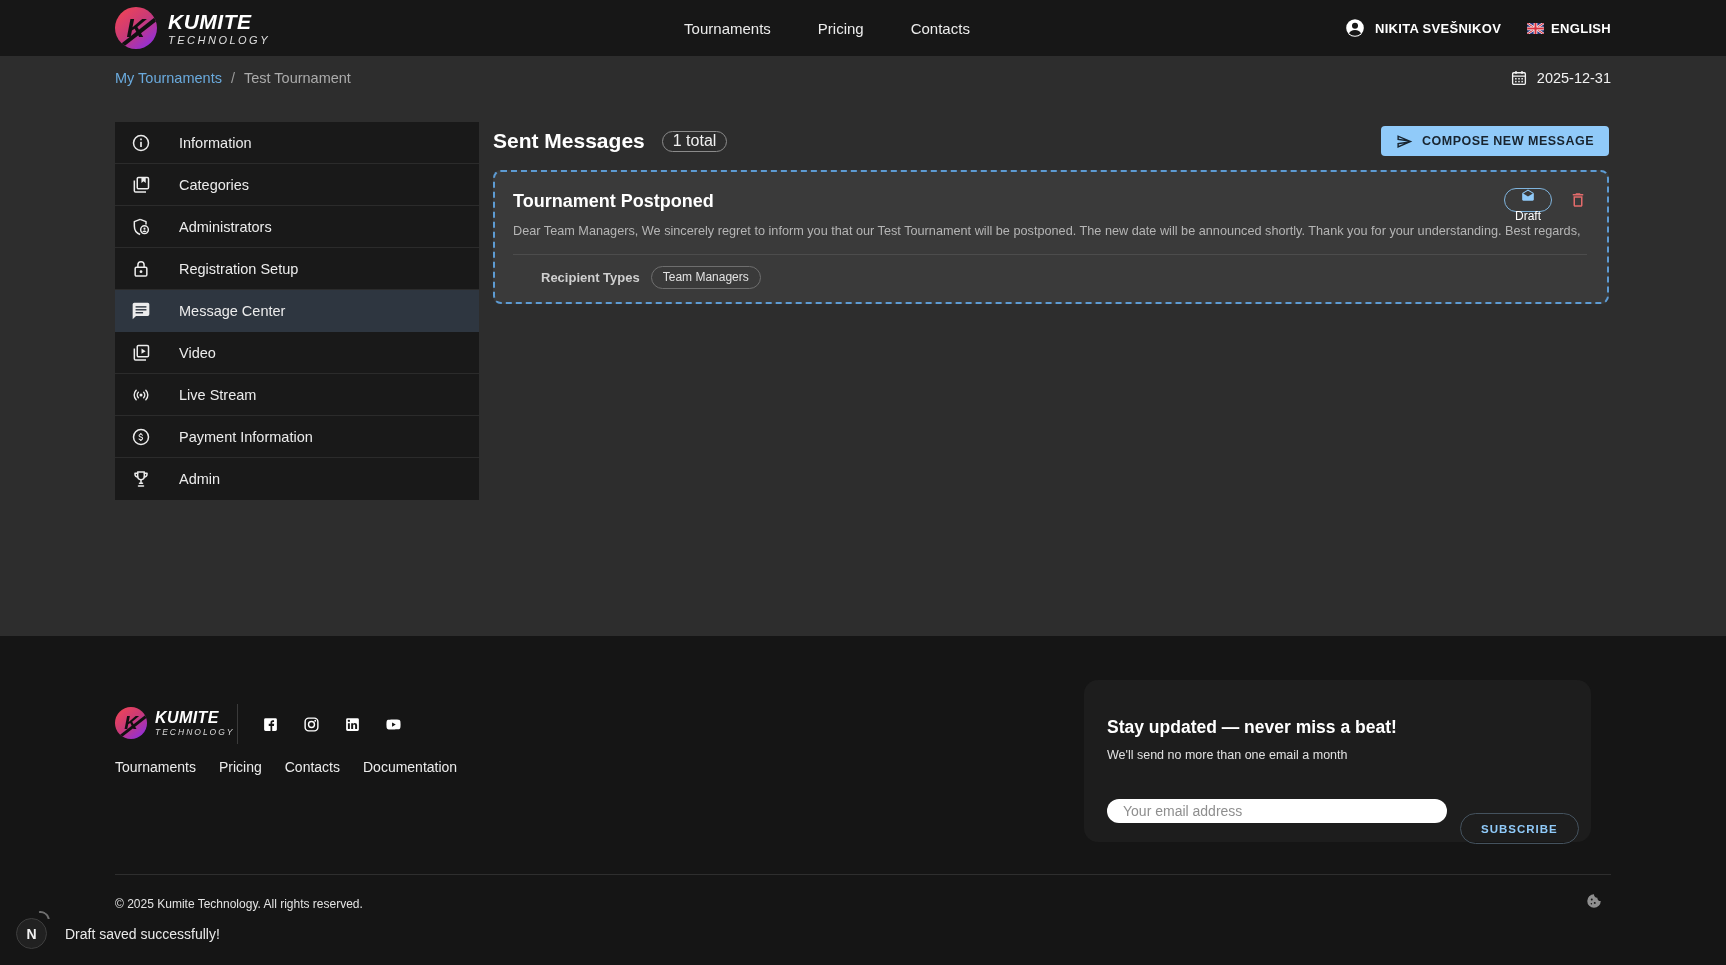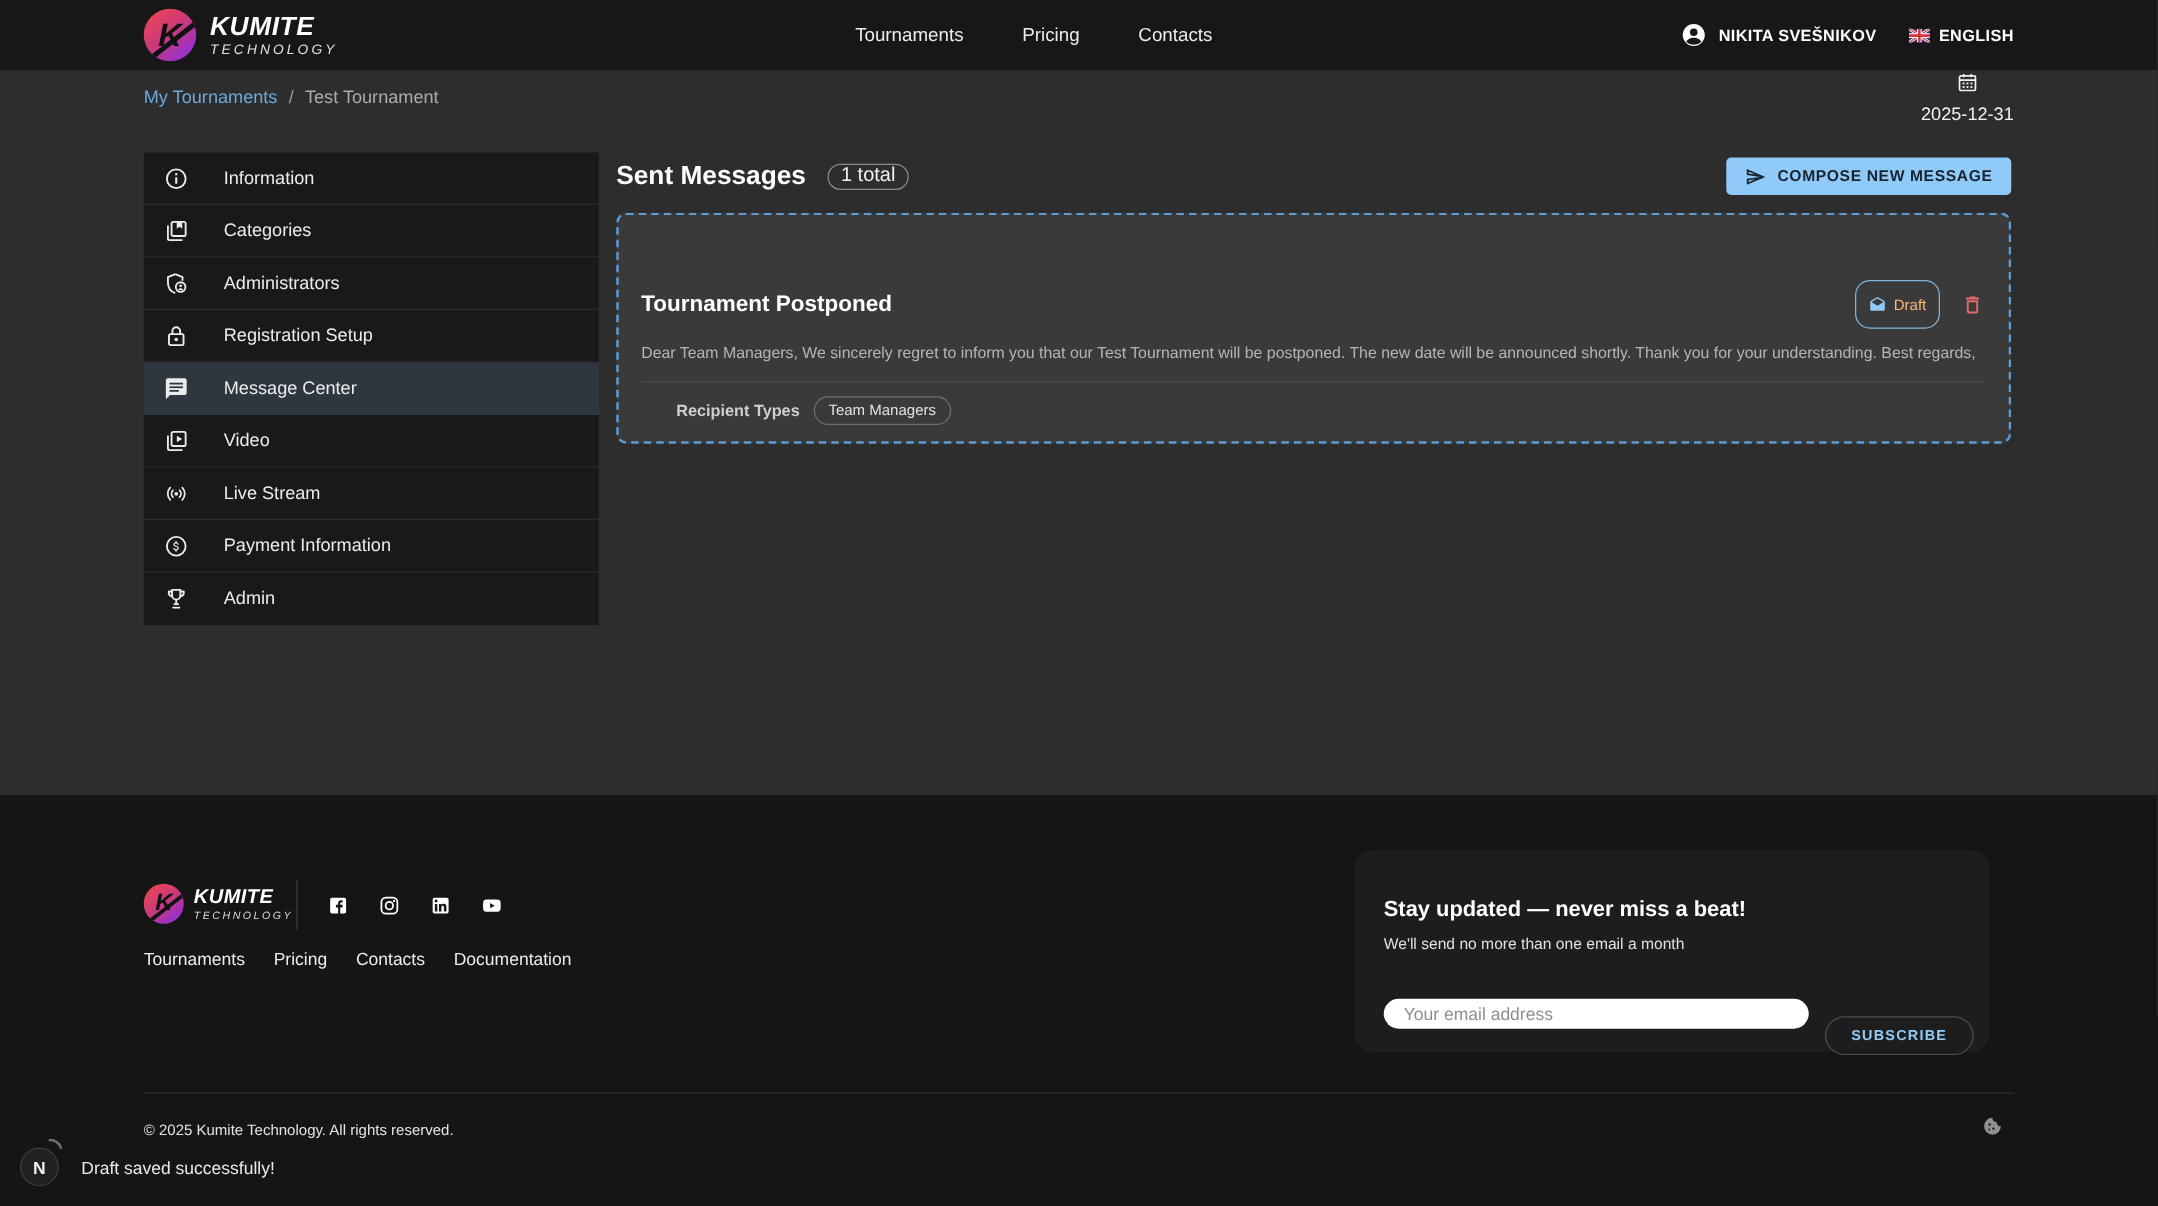--- a/index.html
+++ b/index.html
@@ -31,21 +31,21 @@
   .lang-chip { display:flex; align-items:center; gap:7px; cursor:pointer; }
   .lang-label { font-size:13px; font-weight:700; letter-spacing:.3px; color:#fff; }
 
   
   .crumb-row { position:absolute; top:56px; left:115px; right:115px; height:44px;
                display:flex; align-items:center; justify-content:space-between; }
   .crumbs { display:flex; align-items:center; gap:9px; font-size:14.5px; }
   .crumb-link { color:#6aaadd; cursor:pointer; }
   .crumb-sep { color:#9a9a9a; }
   .crumb-cur { color:#ababab; }
-  .date-chip { display:flex; align-items:center; gap:9px; font-size:14.5px; color:#f2f2f2;flex-direction:column; }
+  .date-chip { display:flex; align-items:center; gap:9px; font-size:14.5px; color:#f2f2f2; }
 
   
   .sidebar { position:absolute; left:115px; top:122px; width:364px; }
   .side-item { height:42px; display:flex; align-items:center; padding-left:16px; gap:28px;
                background:#191919; border-bottom:1px solid #2b2b2b; cursor:pointer; }
   .side-item:last-child { border-bottom:none; }
   .side-item.active { background:#2e3640; border-bottom-color:#2e3640; }
   .icn { width:20px; height:20px; color:#ececec; flex:0 0 auto; }
   .icn svg { width:20px; height:20px; display:block; }
   .side-label { font-size:14.5px; color:#ececec; }
@@ -56,25 +56,25 @@
   .mh-left { display:flex; align-items:center; gap:17px; }
   .page-title { font-size:21px; font-weight:700; color:#fff; }
   .total-badge { border:1px solid #8b8b8b; border-radius:11px; height:21px; padding:0 10px;
                  display:flex; align-items:center; font-size:16px; color:#f0f0f0; }
   .compose-btn { background:#90caf9; color:#18242f; border:none; border-radius:4px; height:30px;
                  padding:0 15px; display:flex; align-items:center; gap:9px; font-family:inherit;
                  font-size:12.5px; font-weight:700; letter-spacing:.5px; cursor:pointer; }
 
   .msg-card { margin-top:14px; background:#3a3a3a; border:2px dashed #5d9bd3; border-radius:8px;
               padding:16px 20px 13px 18px; }
-  .msg-top { display:flex; align-items:center; justify-content:space-between;margin-top:36px; }
+  .msg-top { display:flex; align-items:flex-end; justify-content:space-between; }
   .msg-title { font-size:18px; font-weight:700; color:#fff; }
   .msg-top-right { display:flex; align-items:center; gap:17px; }
   .draft-chip { display:flex; align-items:center; gap:6px; border:1px solid #7fb4dd; border-radius:12px;
-                height:39px; padding:0 10px; color:#fdba74; font-size:12px; cursor:default; }
+                height:24px; padding:0 10px; color:#ffffff; font-size:12px; cursor:default;flex-direction:column; }
   .trash-btn { background:none; border:none; padding:0; cursor:pointer; width:18px; height:20px; }
   .msg-body { margin-top:11px; font-size:12.7px; color:#b5b5b5; line-height:1.4; }
   .msg-divider { margin-top:13px; border-top:1px solid #4c4c4c; }
   .msg-recips { margin-top:11px; display:flex; align-items:center; gap:11px; }
   .recip-label { font-size:13px; font-weight:700; color:#cfcfcf;padding-left:28px; }
   .recip-chip { border:1px solid #6e6e6e; border-radius:12px; height:23px; padding:0 11px;
                 display:flex; align-items:center; font-size:12px; color:#e2e2e2; }
 
   
   .footer { position:absolute; top:636px; left:0; right:0; bottom:0; background:#151515; }

